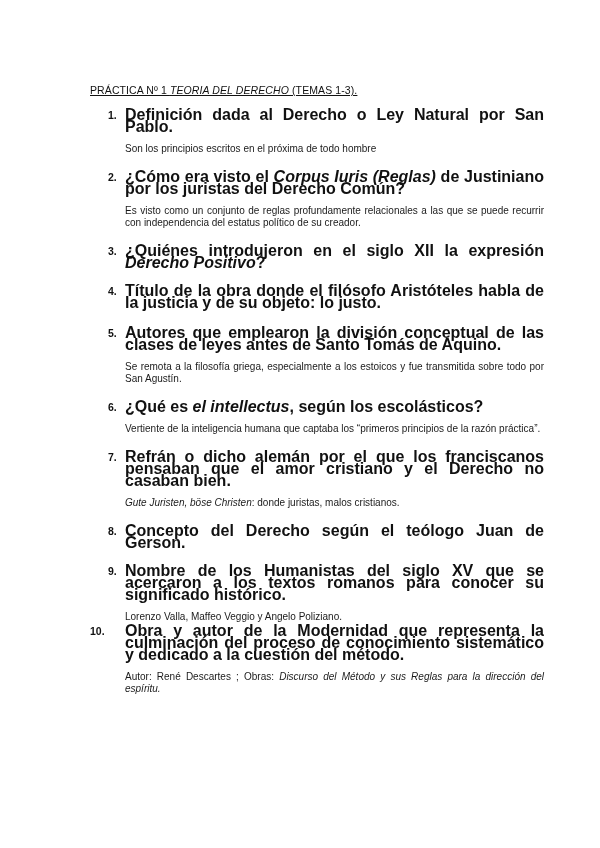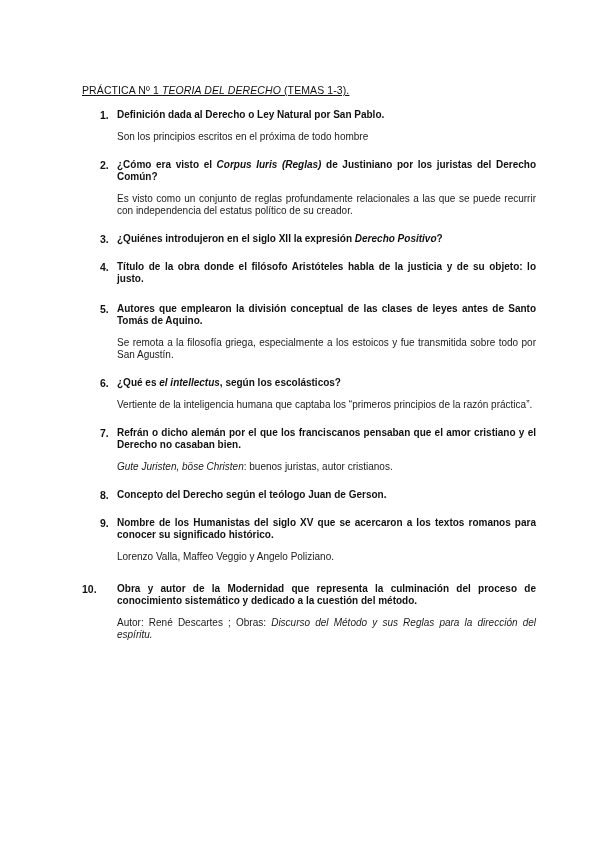--- a/index.html
+++ b/index.html
@@ -10,21 +10,21 @@
     body {
       width: 600px;
       height: 848px;
       position: relative;
       overflow: hidden;
       font-family: "Liberation Sans", sans-serif;
       color: #111111;
     }
     .page {
       position: absolute;
-      left: 82px;
+      left: 90px;
       top: 84px;
       width: 454px;
     }
     .title {
       font-size: 10.5px;
       text-decoration: underline;
       letter-spacing: 0.1px;
       margin: 0 0 12px 0;
       line-height: 13px;
     }
@@ -37,21 +37,21 @@
       position: absolute;
       left: 18px;
       top: 0;
       font-weight: bold;
       font-size: 10.5px;
       line-height: 12px;
     }
     .q-num.wide { left: 13px; }
     .q-text {
       font-weight: bold;
-      font-size: 10px;
+      font-size: 16px;
       line-height: 12px;
       text-align: justify;
       margin: 0;
     }
     .q-text i { font-style: italic; }
     .a-text {
       font-size: 10px;
       line-height: 12px;
       text-align: justify;
       margin: 10px 0 0 0;
@@ -96,33 +96,33 @@
 
   <div class="q" style="margin-top:16px;">
     <span class="q-num">6.</span>
     <p class="q-text"><span>¿Qué es </span><i>el intellectus</i><span>, según los escolásticos?</span></p>
     <p class="a-text"><span>Vertiente de la inteligencia humana que captaba los “primeros principios de la razón práctica”.</span></p>
   </div>
 
   <div class="q" style="margin-top:16px;">
     <span class="q-num">7.</span>
     <p class="q-text"><span>Refrán o dicho alemán por el que los franciscanos pensaban que el amor cristiano y el Derecho no casaban bien.</span></p>
-    <p class="a-text"><i>Gute Juristen, böse Christen</i><span>: buenos juristas, autor cristianos.</span></p>
+    <p class="a-text"><i>Gute Juristen, böse Christen</i><span>: donde juristas, malos cristianos.</span></p>
   </div>
 
   <div class="q" style="margin-top:16px;">
     <span class="q-num">8.</span>
     <p class="q-text"><span>Concepto del Derecho según el teólogo Juan de Gerson.</span></p>
   </div>
 
   <div class="q" style="margin-top:16px;">
     <span class="q-num">9.</span>
     <p class="q-text"><span>Nombre de los Humanistas del siglo XV que se acercaron a los textos romanos para conocer su significado histórico.</span></p>
     <p class="a-text"><span>Lorenzo Valla, Maffeo Veggio y Angelo Poliziano.</span></p>
   </div>
 
-  <div class="q" style="margin-top:20px;">
+  <div class="q" style="margin-top:2px;">
     <span class="q-num wide" style="left:0;">10.</span>
     <p class="q-text"><span>Obra y autor de la Modernidad que representa la culminación del proceso de conocimiento sistemático y dedicado a la cuestión del método.</span></p>
     <p class="a-text"><span>Autor: René Descartes ; Obras: </span><i>Discurso del Método y sus Reglas para la dirección del espíritu.</i></p>
   </div>
 
 </div>
 
 </body></html>

